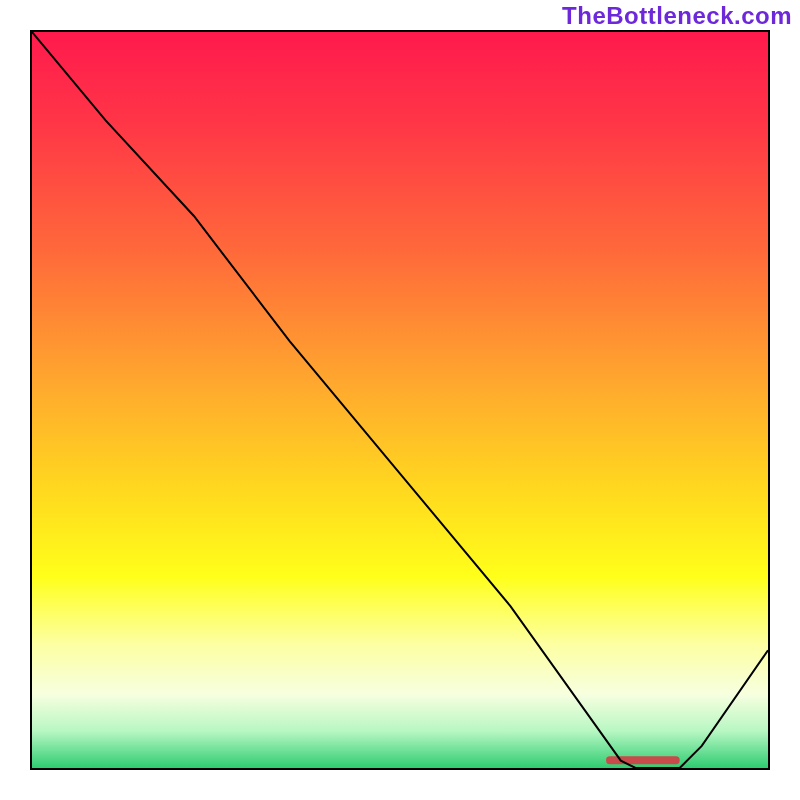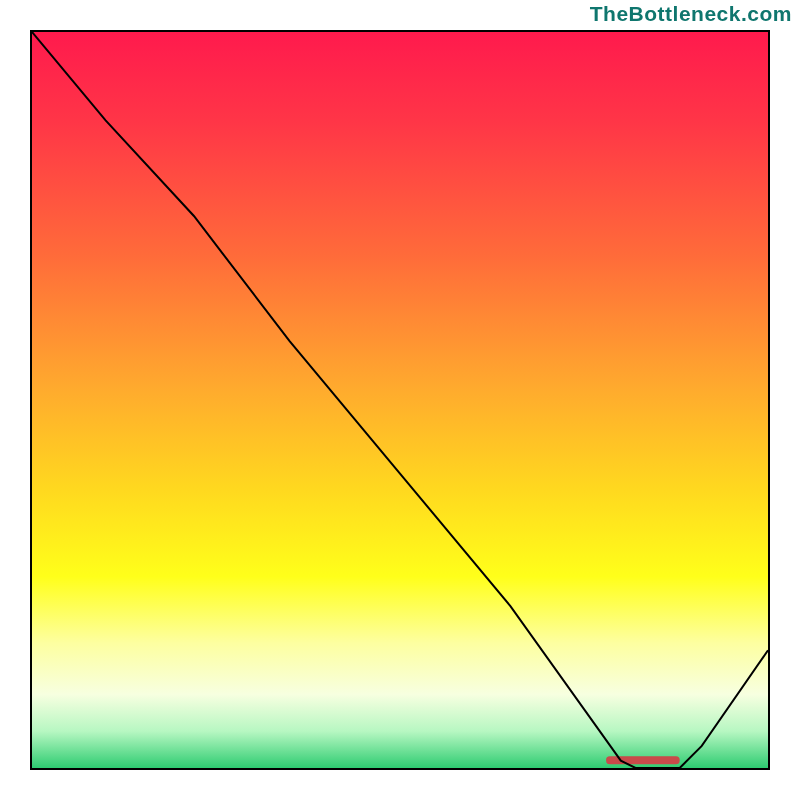--- a/index.html
+++ b/index.html
@@ -13,23 +13,23 @@
   }
   .frame {
     position: relative;
     width: 800px;
     height: 800px;
   }
   .watermark {
     position: absolute;
     top: 2px;
     right: 8px;
-    font-size: 21px;
+    font-size: 24px;
     font-weight: bold;
-    color: #0f766e;
+    color: #6d28d9;
     letter-spacing: 0.5px;
   }
   .plot-area {
     position: absolute;
     left: 30px;
     top: 30px;
     width: 740px;
     height: 740px;
     border: 2px solid #000;
     box-sizing: border-box;

